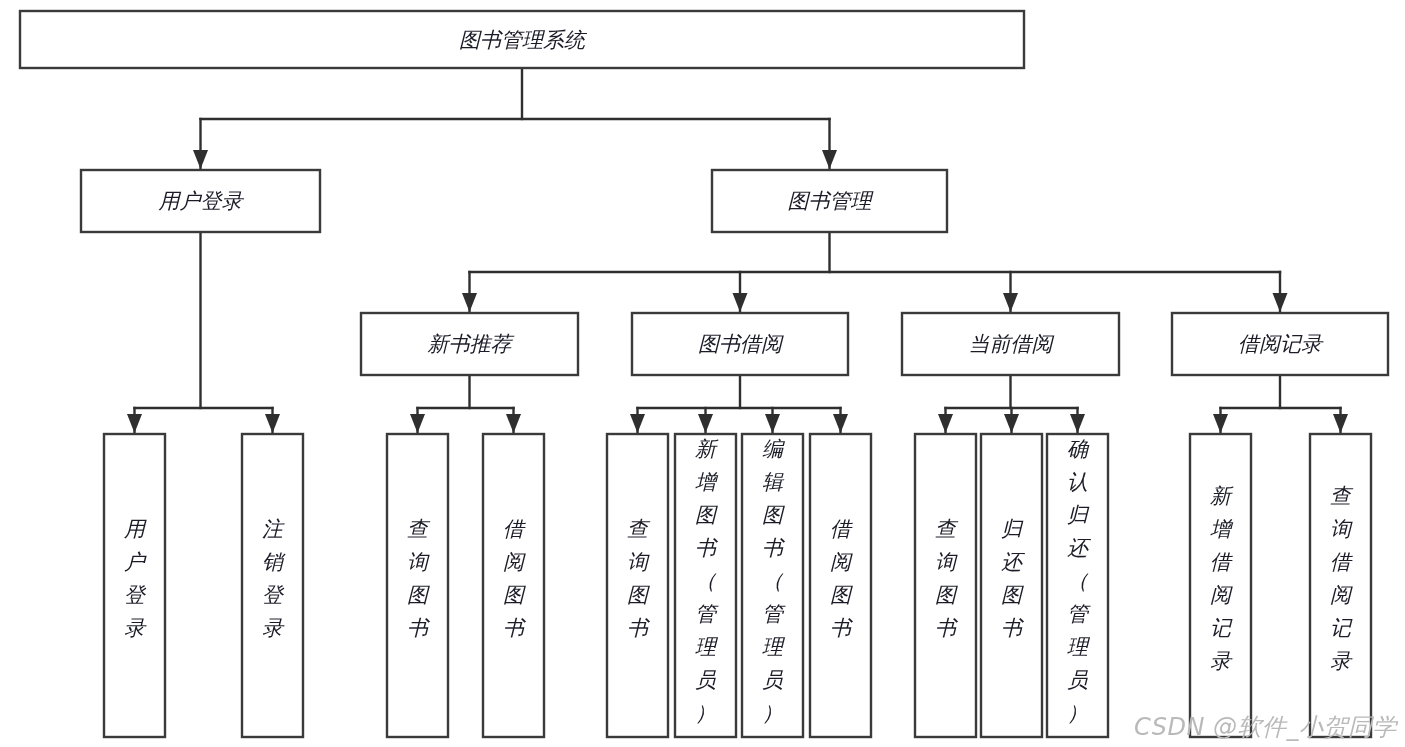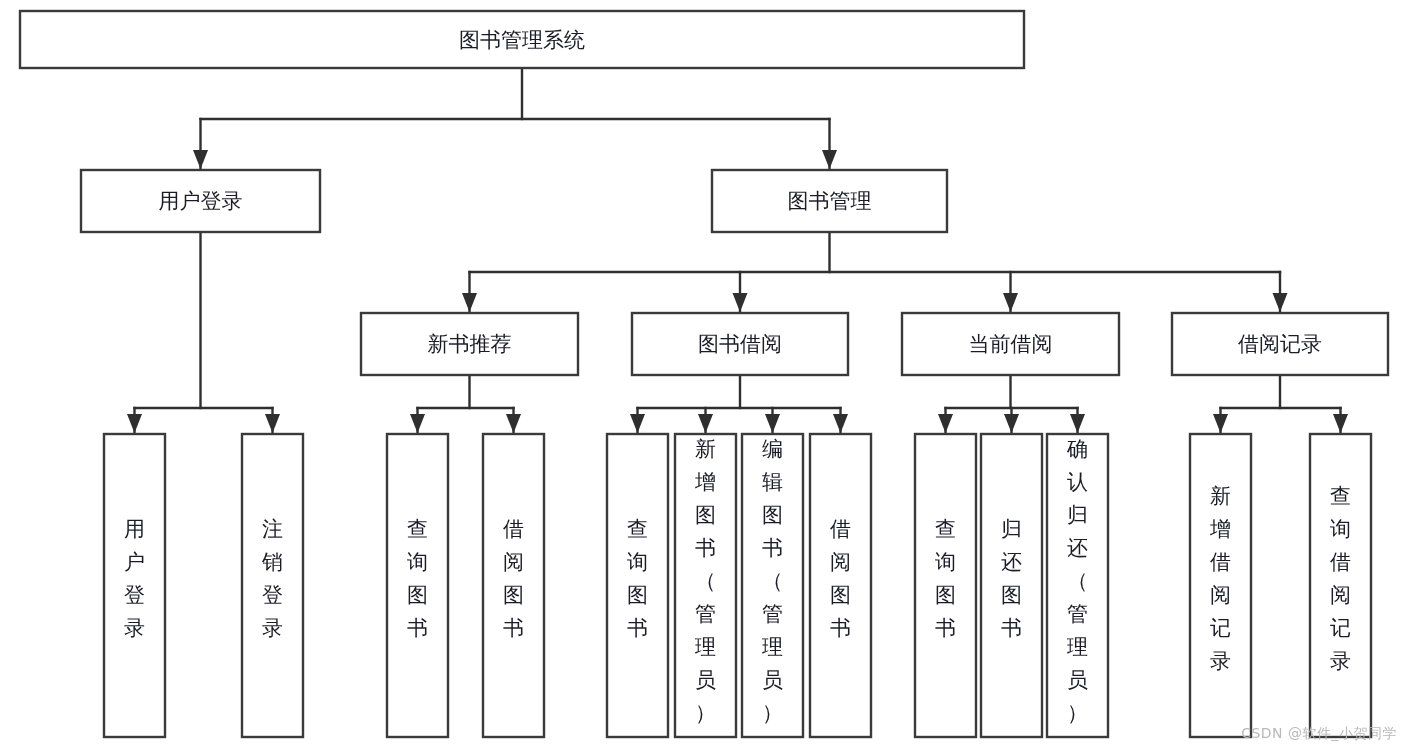--- a/index.html
+++ b/index.html
@@ -11,20 +11,21 @@
     width: 1405px;
     height: 747px;
     font-family: "DejaVu Sans", "Liberation Sans", sans-serif;
     overflow: hidden;
   }
   #diagram-root {
     position: relative;
     width: 1405px;
     height: 747px;
     background: #ffffff;
+    font-style: italic;
   }
   svg.flow {
     position: absolute;
     left: 0;
     top: 0;
     width: 1405px;
     height: 747px;
     display: block;
   }
   .node-box {
@@ -53,21 +54,21 @@
     fill: #1c1c28;
     font-family: "DejaVu Sans", "Liberation Sans", sans-serif;
     font-size: 21px;
     text-anchor: middle;
   }
   .watermark-text {
     position: absolute;
     right: 8px;
     bottom: 4px;
     font-family: "DejaVu Sans", "Liberation Sans", sans-serif;
-    font-size: 14px;
+    font-size: 24px;
     color: #b9b9b9;
     white-space: nowrap;
     letter-spacing: 0.5px;
   }
 </style>
 </head>
 <body>
 
 <div id="diagram-root">
   <svg class="flow" id="flow-svg" viewBox="0 0 1405 747" xmlns="http://www.w3.org/2000/svg">

